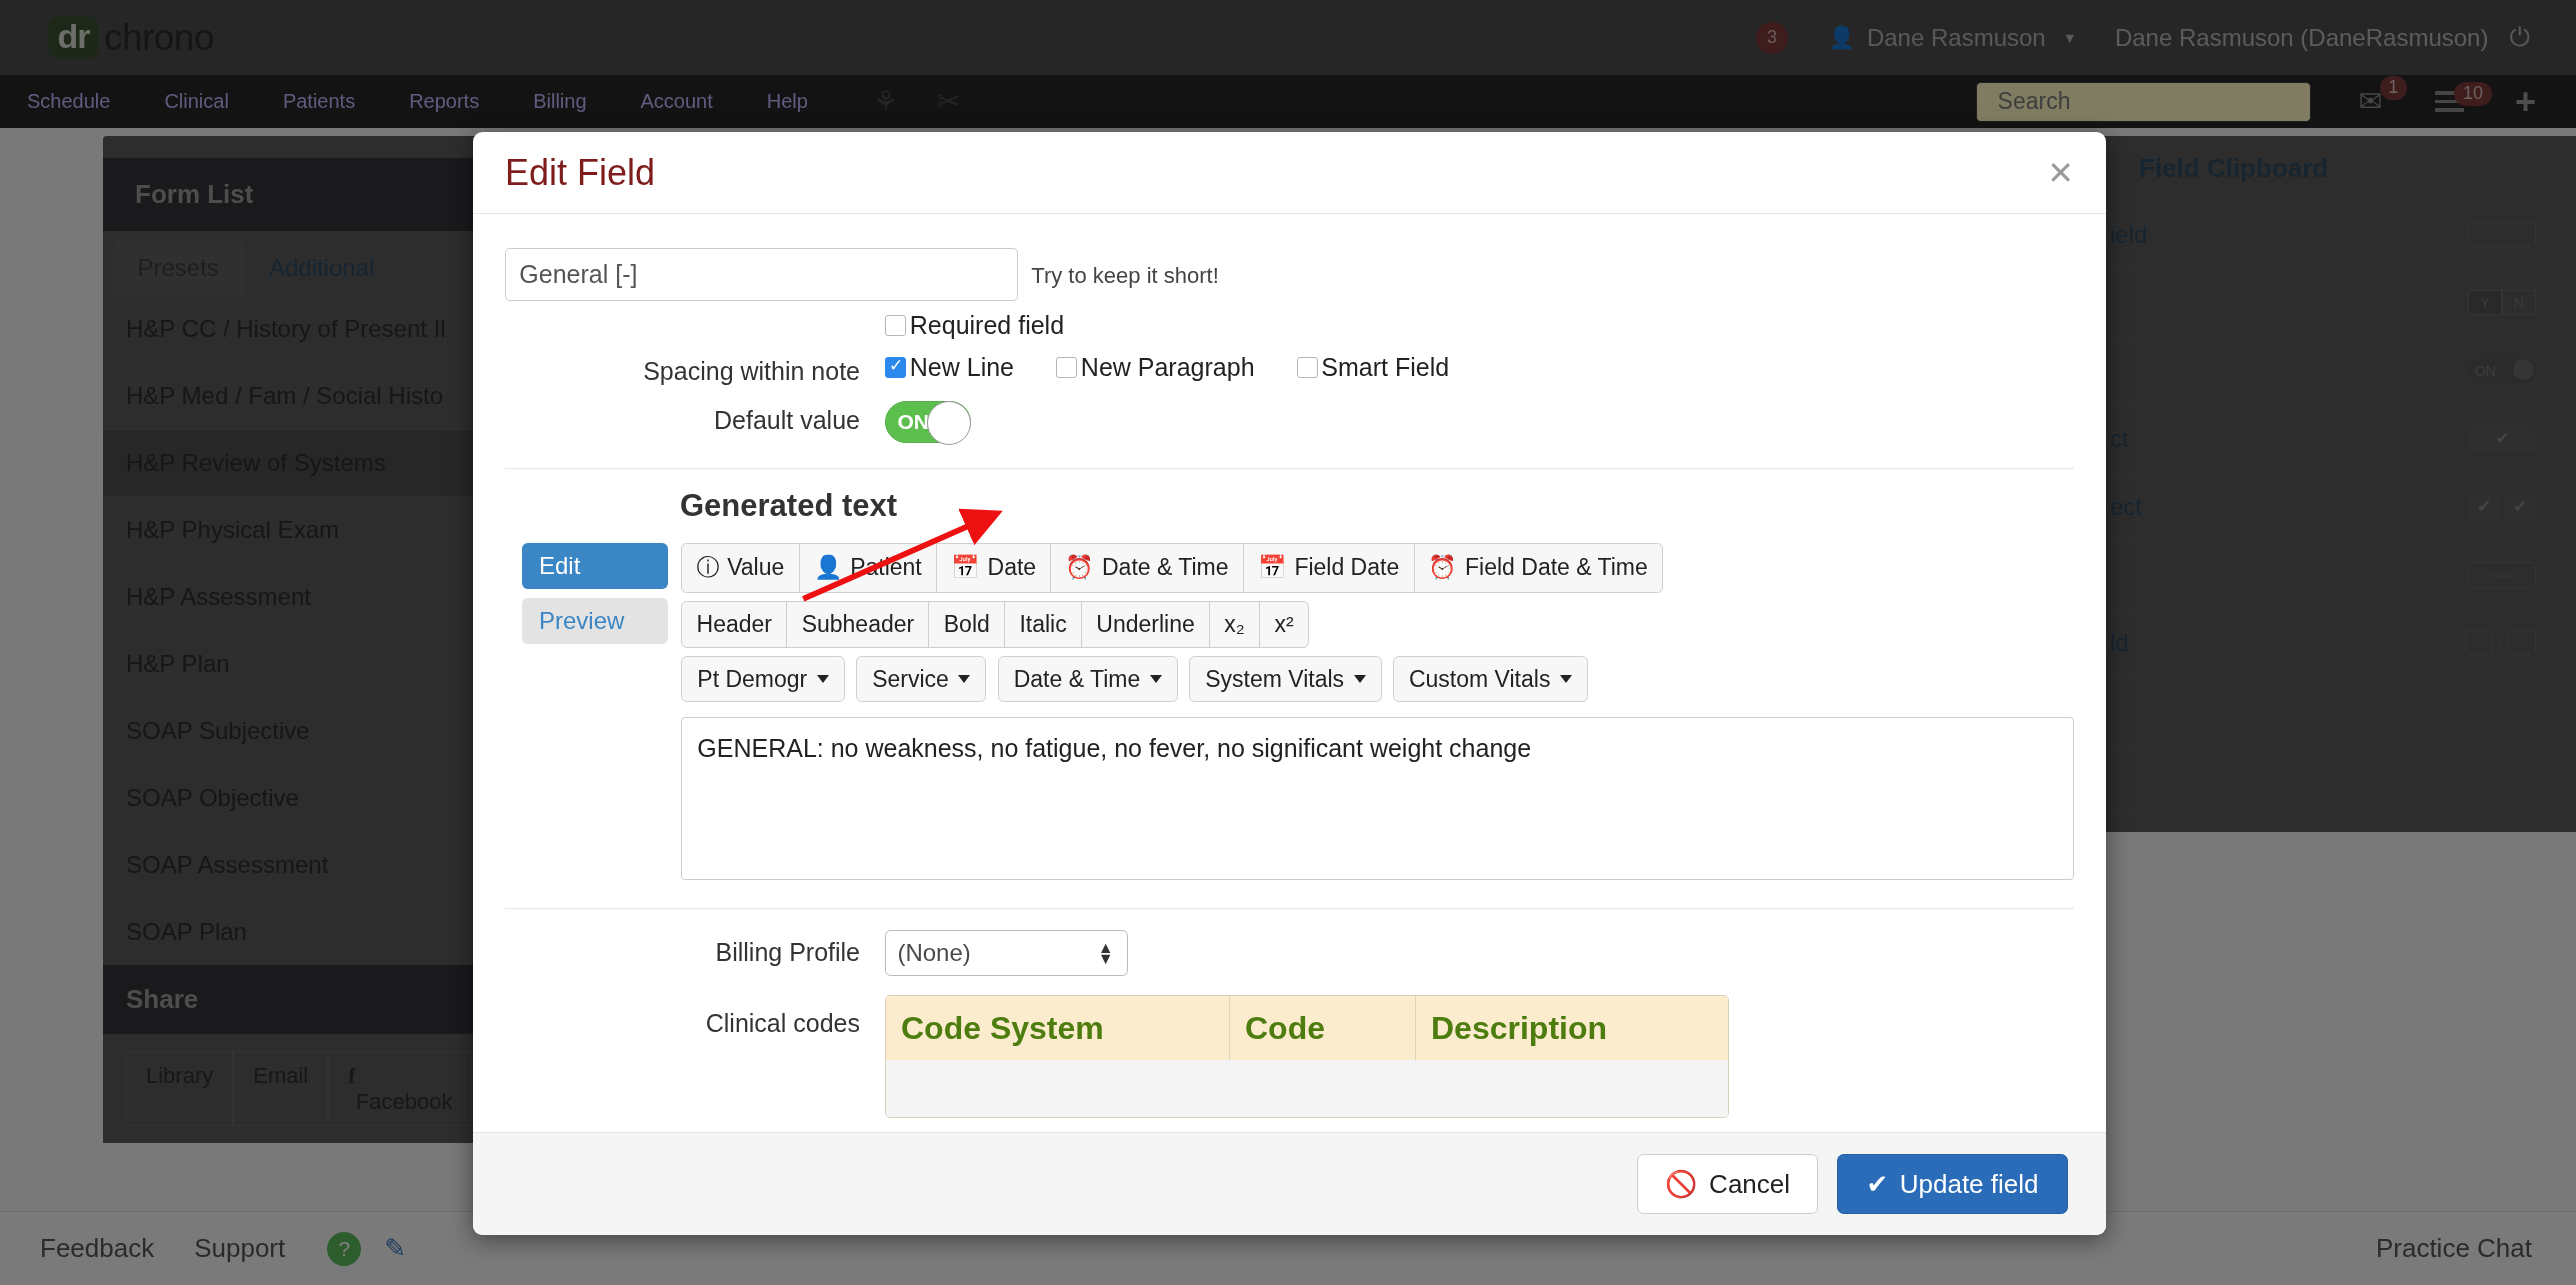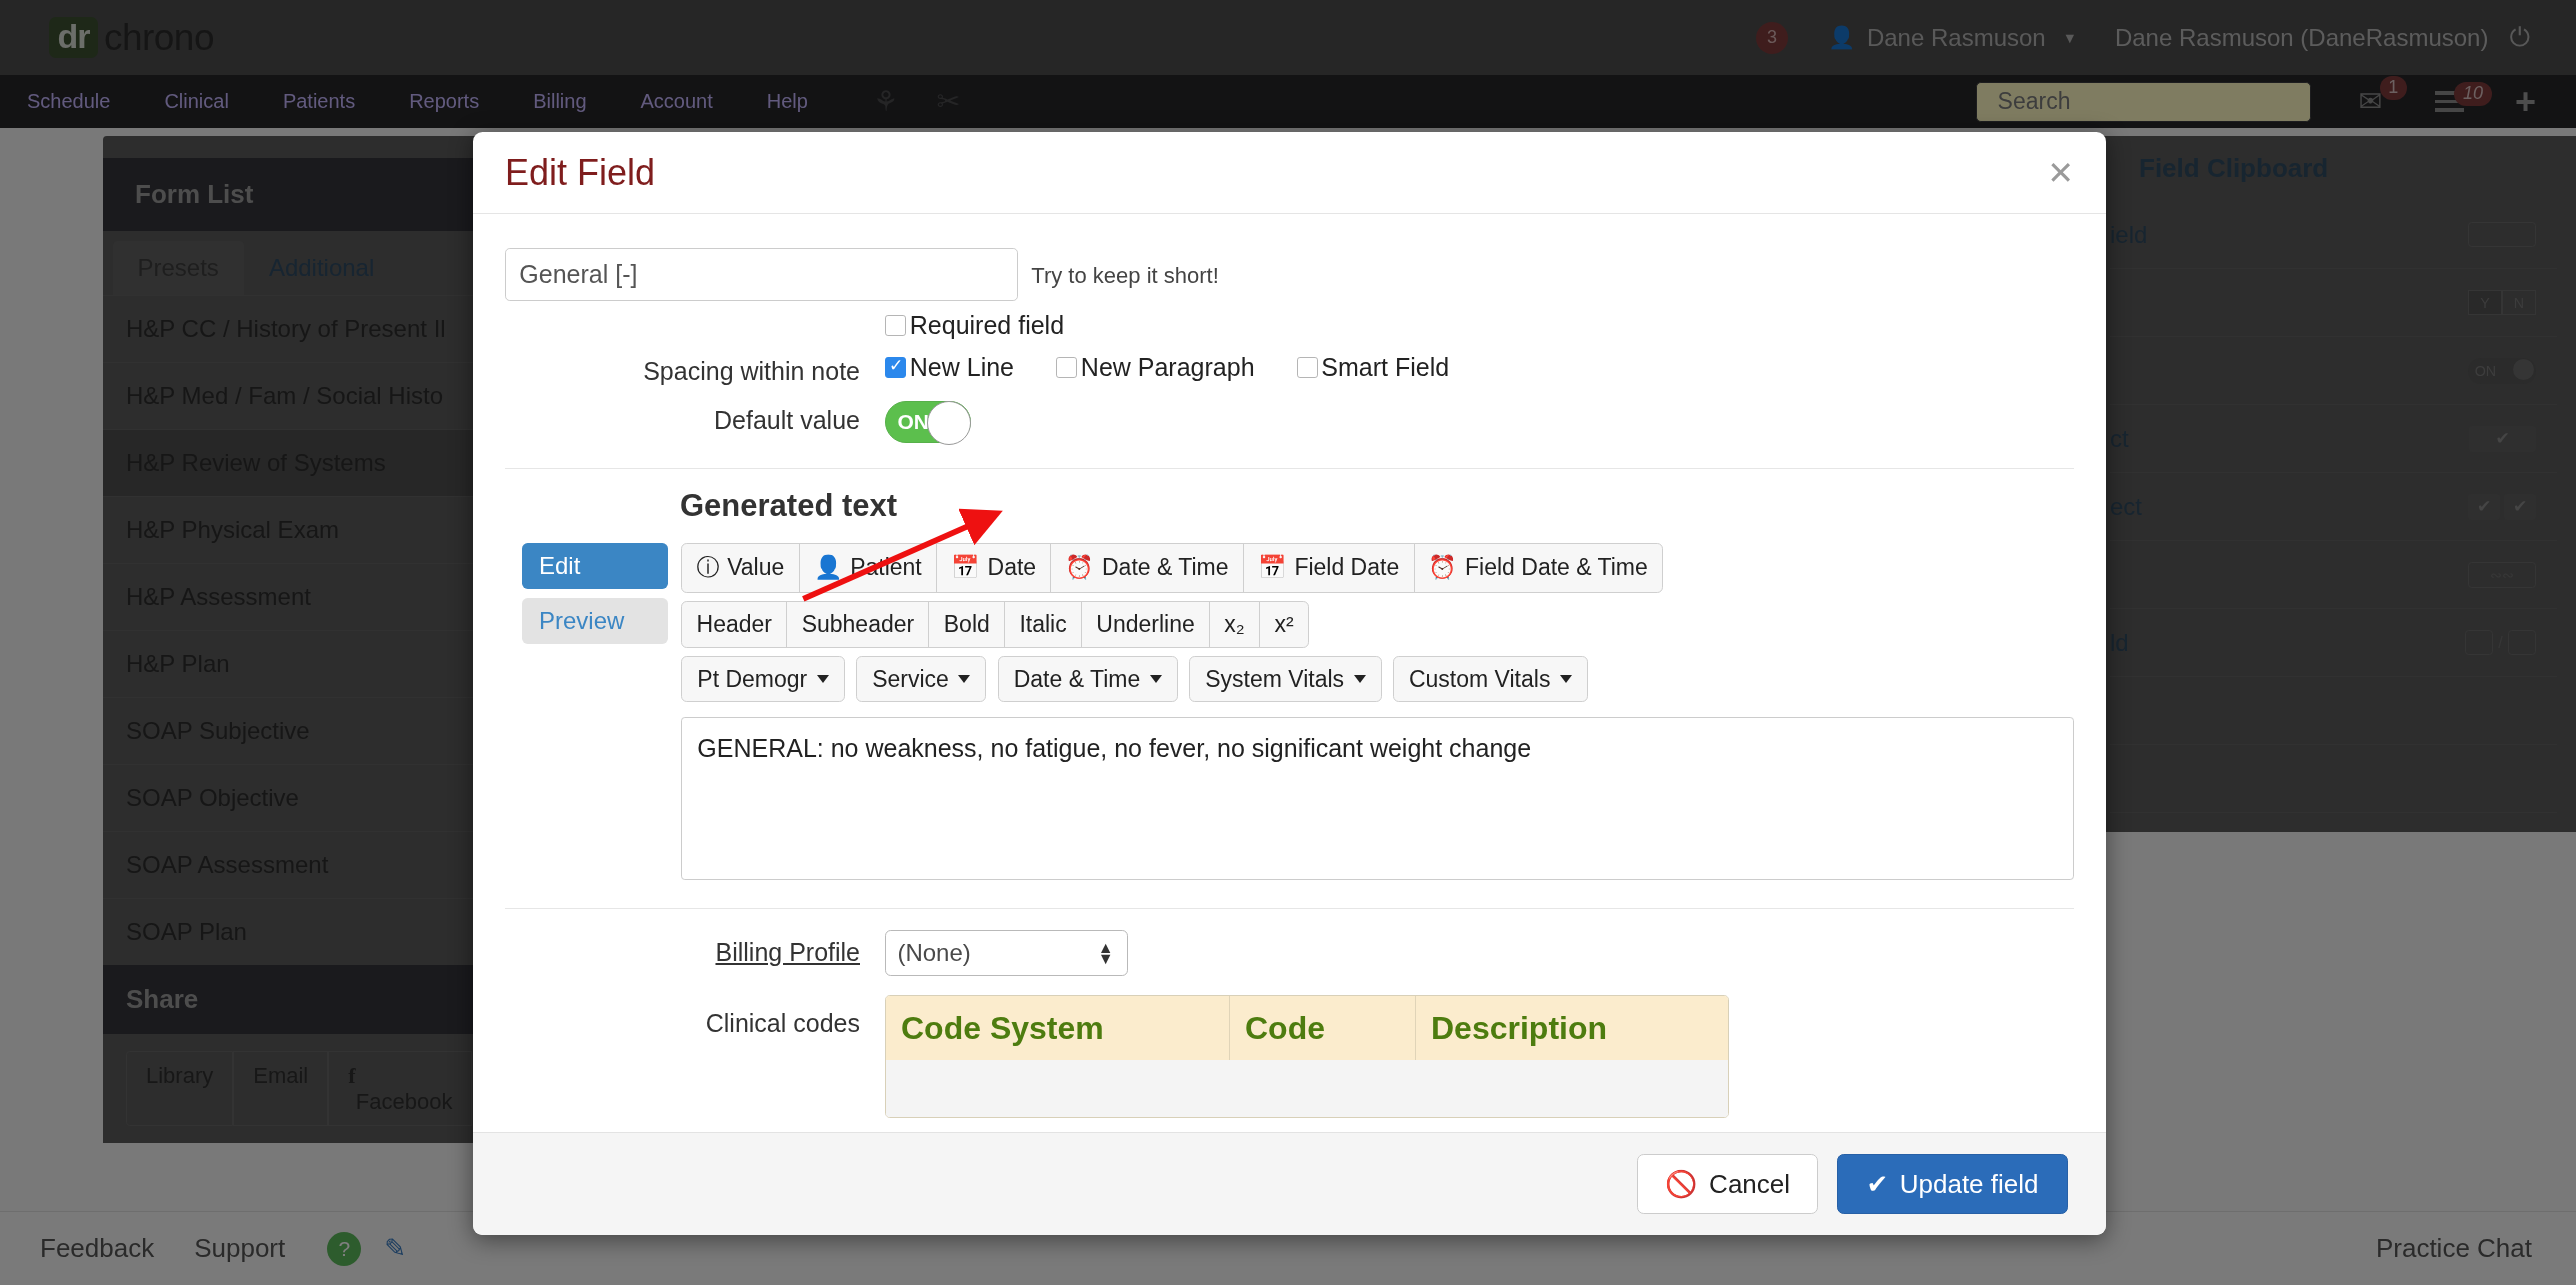--- a/index.html
+++ b/index.html
@@ -281,21 +281,21 @@
         <div class="mailwrap">
           <span class="mail-ico">✉</span>
           <span class="pill">1</span>
         </div>
         <div class="hamwrap">
           <span class="ham">
               <i></i>
               <i></i>
               <i></i>
             </span>
-          <span class="pill" style="left:19px;font-style:italic;">10</span>
+          <span class="pill" style="left:19px;">10</span>
         </div>
         <div class="plus-ico">+</div>
       </div>
     </div>
 
     <div class="formpanel">
       <div class="panel-head">Form List</div>
       <div class="tabrow">
         <div class="tab active">Presets</div>
         <div class="tab link">Additional</div>
@@ -494,21 +494,21 @@
             </button>
           </div>
 
           <textarea class="gen-area" style="">GENERAL: no weakness, no fatigue, no fever, no significant weight change</textarea>
         </div>
       </div>
 
       <div class="divider2"></div>
 
       <div class="frow" style="margin-bottom:19px;">
-        <div class="flabel" style="padding-top:7.6px;text-decoration:underline;">Billing Profile</div>
+        <div class="flabel" style="padding-top:7.6px;">Billing Profile</div>
         <div class="select-box">
           <span>(None)</span>
           <span class="sel-arrows">
             <span>▲</span>
               <span>▼</span>
           </span>
         </div>
       </div>
 
       <div class="frow">

